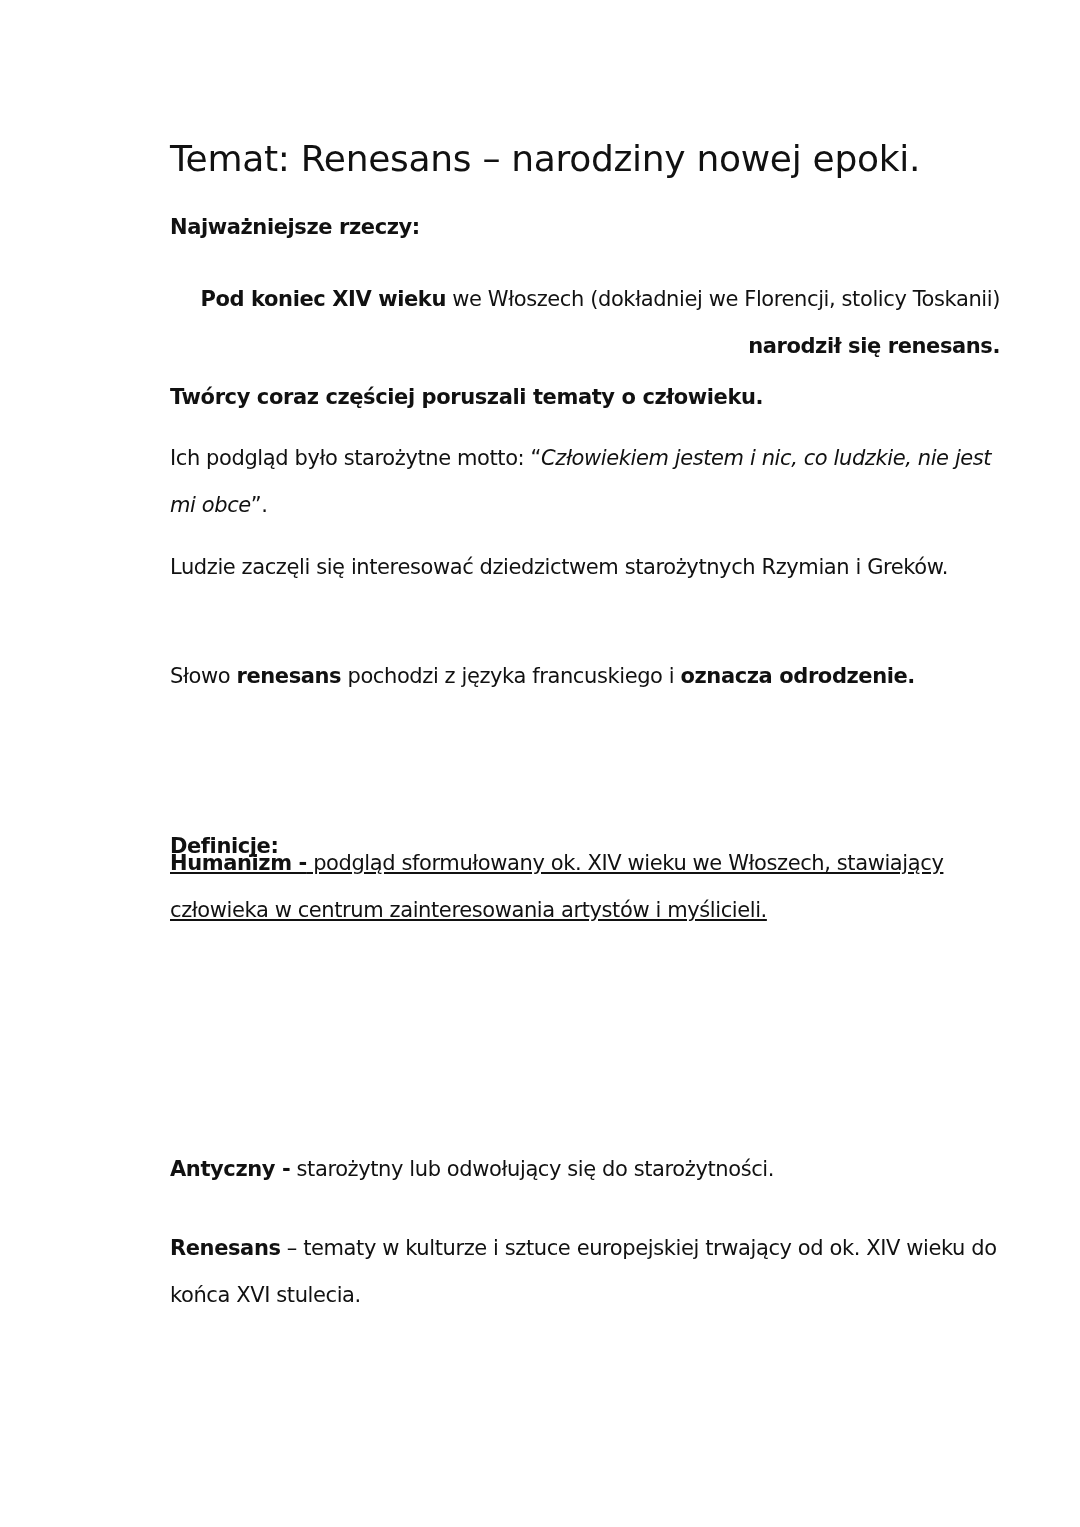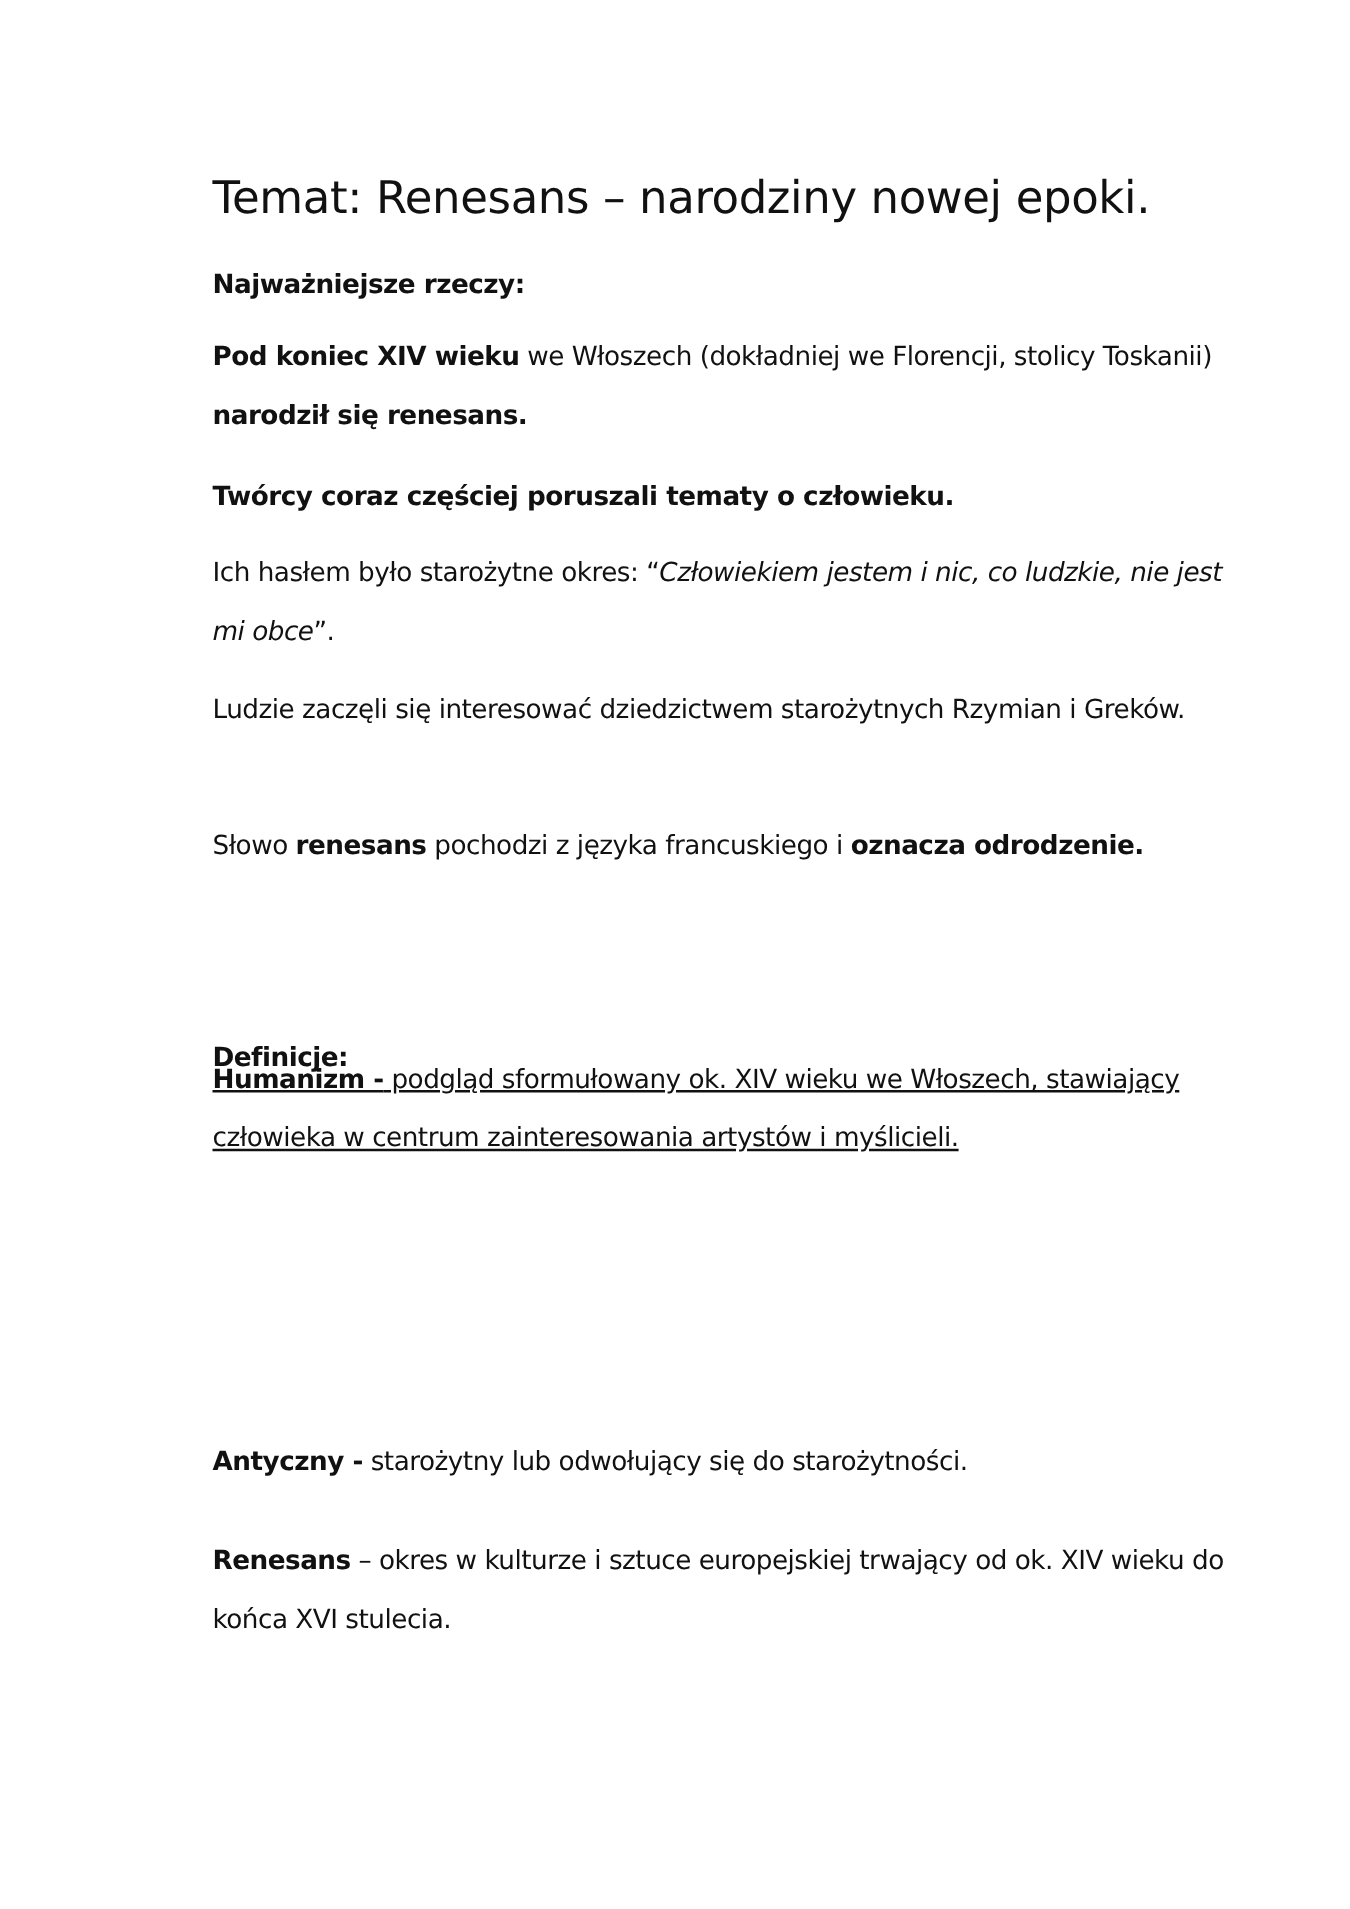--- a/index.html
+++ b/index.html
@@ -16,30 +16,30 @@
   </style>
 </head>
 <body>
 
 <div class="page">
 
   <div class="title">Temat: Renesans – narodziny nowej epoki.</div>
 
   <div class="para heading" style="top:204px;">Najważniejsze rzeczy:</div>
 
-  <div class="para" style="top:262px;">
+  <div class="para" style="top:276px;text-align:right;">
     <span class="seg b">Pod koniec XIV wieku</span><span class="seg"> we Włoszech (dokładniej we Florencji, stolicy Toskanii) </span><span class="seg b">narodził się renesans.</span>
   </div>
 
   <div class="para" style="top:374px;font-weight:bold;">
     <span class="seg">Twórcy coraz częściej poruszali tematy o człowieku.</span>
   </div>
 
   <div class="para" style="top:435px;">
-    <span class="seg">Ich hasłem było starożytne okres: “</span><span class="seg i">Człowiekiem jestem i nic, co ludzkie, nie jest mi obce</span><span class="seg">”.</span>
+    <span class="seg">Ich podgląd było starożytne motto: “</span><span class="seg i">Człowiekiem jestem i nic, co ludzkie, nie jest mi obce</span><span class="seg">”.</span>
   </div>
 
   <div class="para" style="top:544px;">
     <span class="seg"> Ludzie zaczęli się interesować dziedzictwem starożytnych Rzymian i Greków.</span>
   </div>
 
   <div class="para heading" style="top:823px;">Definicje:</div>
 
   <div class="para" style="top:653px;">
     <span class="seg">Słowo </span><span class="seg b">renesans</span><span class="seg"> pochodzi z języka francuskiego i </span><span class="seg b">oznacza odrodzenie.</span>
@@ -47,16 +47,16 @@
 
   <div class="para" style="top:840px;text-decoration:underline;">
     <span class="b">Humanizm -</span><span> podgląd sformułowany ok. XIV wieku we Włoszech, stawiający człowieka w centrum zainteresowania artystów i myślicieli.</span>
   </div>
 
   <div class="para" style="top:1146px;">
     <span class="b">Antyczny -</span><span> starożytny lub odwołujący się do starożytności.</span>
   </div>
 
   <div class="para" style="top:1225px;">
-    <span class="b">Renesans</span><span> – okres w kulturze i sztuce europejskiej trwający od ok. XIV wieku do końca XVI stulecia.</span>
+    <span class="b">Renesans</span><span> – tematy w kulturze i sztuce europejskiej trwający od ok. XIV wieku do końca XVI stulecia.</span>
   </div>
 
 </div>
 
 </body></html>

